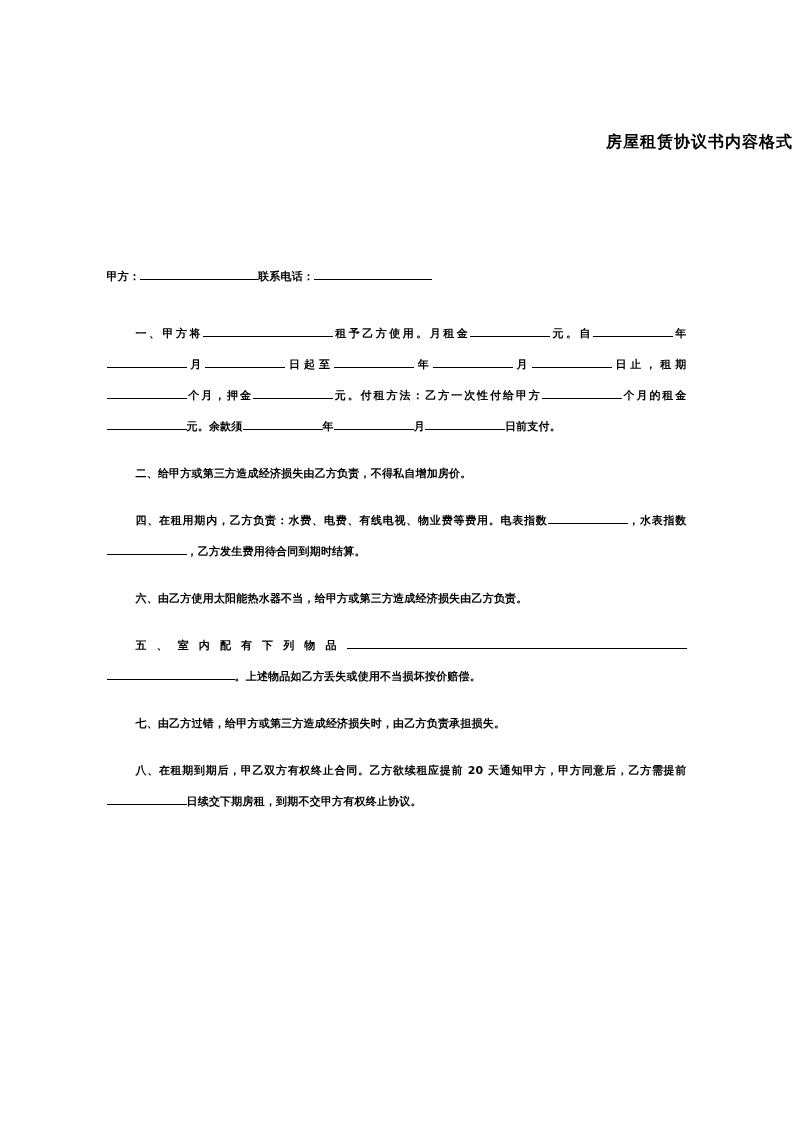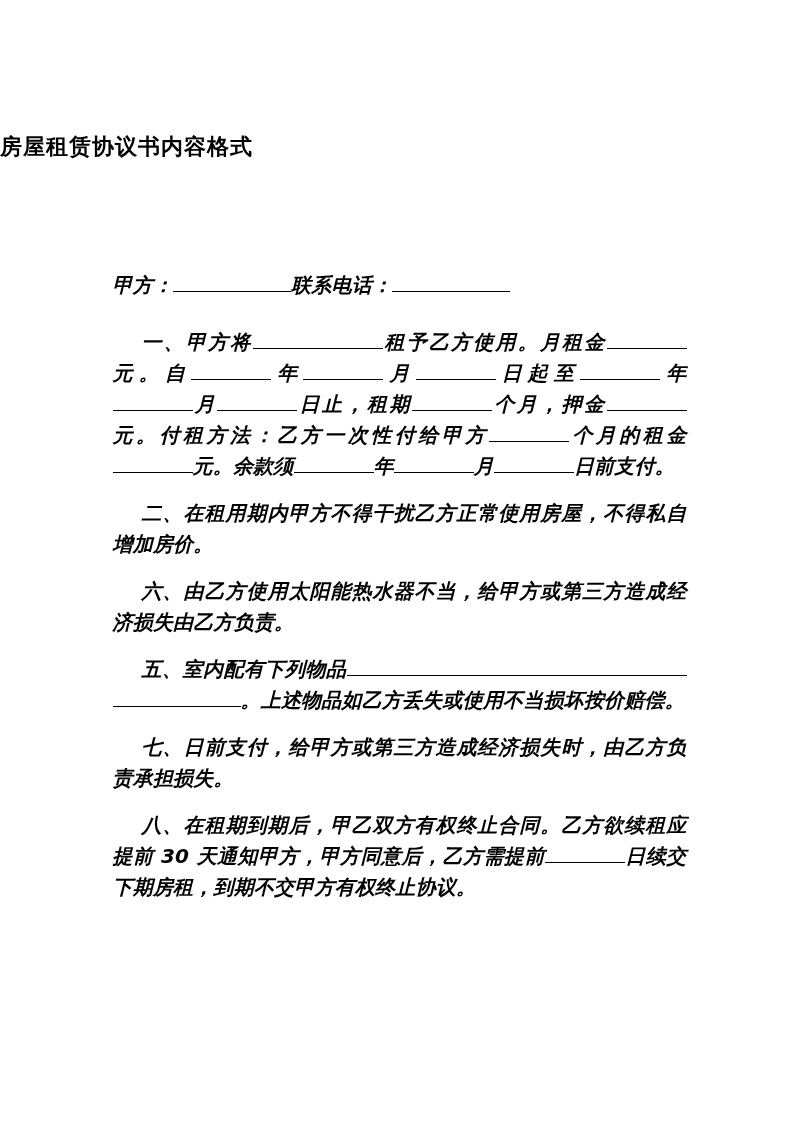--- a/index.html
+++ b/index.html
@@ -16,41 +16,40 @@
     overflow: hidden;
   }
   .page {
     width: 793px;
     height: 1122px;
     box-sizing: border-box;
     padding: 0;
     position: relative;
   }
   .doc-title {
-    text-align: left;
-    font-size: 22px;
+    text-align: right;
+    font-size: 16px;
     font-weight: bold;
     letter-spacing: 1px;
     margin-top: 132px;
     margin-bottom: 0;
     font-family: "DejaVu Sans", "Liberation Sans", sans-serif;
   }
   .body-block {
     margin: 0 auto;
     width: 580px;
     padding-top: 108px;
   }
   p.para {
-    font-size: 20px;
+    font-size: 11px;
     line-height: 31px;
-    margin: 0 0 16px 6px;
+    margin: 0 0 16px 0;
     text-align: justify;
     font-weight: bold;
     letter-spacing: 0.2px;
-    font-style: italic;
   }
   p.indent {
     text-indent: 29px;
   }
   p.party {
     margin-bottom: 26px;
     text-indent: 0;
   }
   .fill {
     display: inline-block;
@@ -74,31 +73,34 @@
 
     <p class="para party">
       <span>甲方：</span><span class="fill f-party"></span><span>联系电话：</span><span class="fill f-party"></span>
     </p>
 
 
     <p class="para indent">
       <span>一、甲方将</span><span class="fill f-xl"></span><span>租予乙方使用。月租金</span><span class="fill f-md"></span><span>元。自</span><span class="fill f-md"></span><span>年</span><span class="fill f-md"></span><span>月</span><span class="fill f-md"></span><span>日起至</span><span class="fill f-md"></span><span>年</span><span class="fill f-md"></span><span>月</span><span class="fill f-md"></span><span>日止，租期</span><span class="fill f-md"></span><span>个月，押金</span><span class="fill f-md"></span><span>元。付租方法：乙方一次性付给甲方</span><span class="fill f-md"></span><span>个月的租金</span><span class="fill f-md"></span><span>元。余款须</span><span class="fill f-md"></span><span>年</span><span class="fill f-md"></span><span>月</span><span class="fill f-md"></span><span>日前支付。</span>
     </p>
 
-    <p class="para indent">二、在租用期内甲方不得干扰乙方正常使用房屋，不得私自增加房价。</p>
+    <p class="para indent">二、给甲方或第三方造成经济损失由乙方负责，不得私自增加房价。</p>
 
 
+    <p class="para indent">
+      <span>四、在租用期内，乙方负责：水费、电费、有线电视、物业费等费用。电表指数</span><span class="fill f-md"></span><span>，水表指数</span><span class="fill f-md"></span><span>，乙方发生费用待合同到期时结算。</span>
+    </p>
 
     <p class="para indent">六、由乙方使用太阳能热水器不当，给甲方或第三方造成经济损失由乙方负责。</p>
 
     <p class="para indent">
       <span>五、室内配有下列物品</span><span class="fill f-long"></span><span class="fill f-long2"></span><span>。上述物品如乙方丢失或使用不当损坏按价赔偿。</span>
     </p>
 
-    <p class="para indent">七、日前支付，给甲方或第三方造成经济损失时，由乙方负责承担损失。</p>
+    <p class="para indent">七、由乙方过错，给甲方或第三方造成经济损失时，由乙方负责承担损失。</p>
 
     <p class="para indent">
-      <span>八、在租期到期后，甲乙双方有权终止合同。乙方欲续租应提前 30 天通知甲方，甲方同意后，乙方需提前</span><span class="fill f-md"></span><span>日续交下期房租，到期不交甲方有权终止协议。</span>
+      <span>八、在租期到期后，甲乙双方有权终止合同。乙方欲续租应提前 20 天通知甲方，甲方同意后，乙方需提前</span><span class="fill f-md"></span><span>日续交下期房租，到期不交甲方有权终止协议。</span>
     </p>
 
   </div>
 
 </div>
 
 </body></html>

